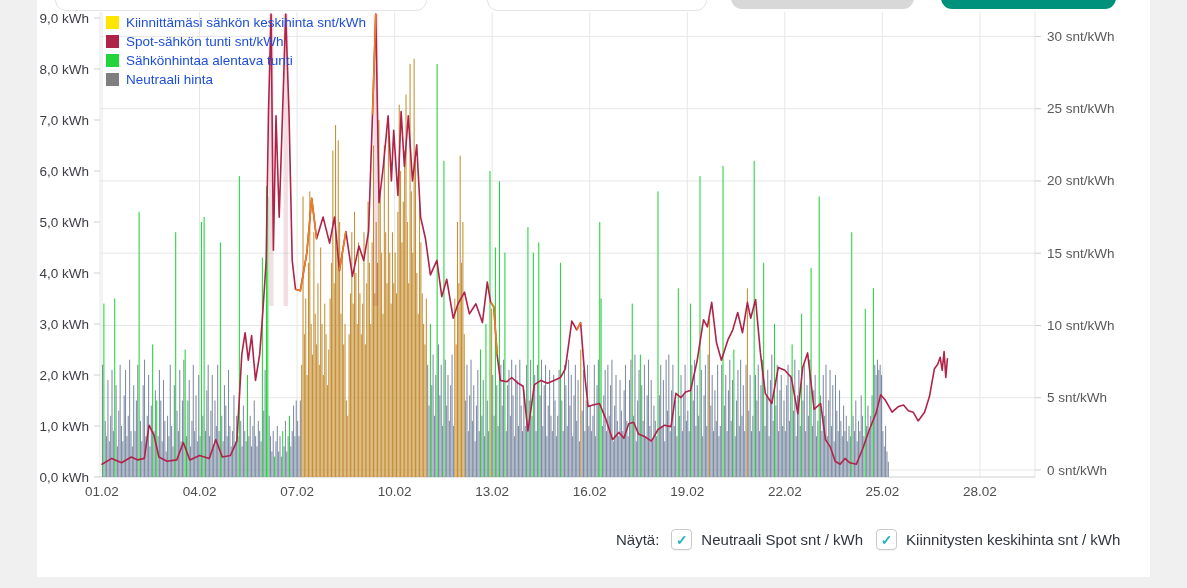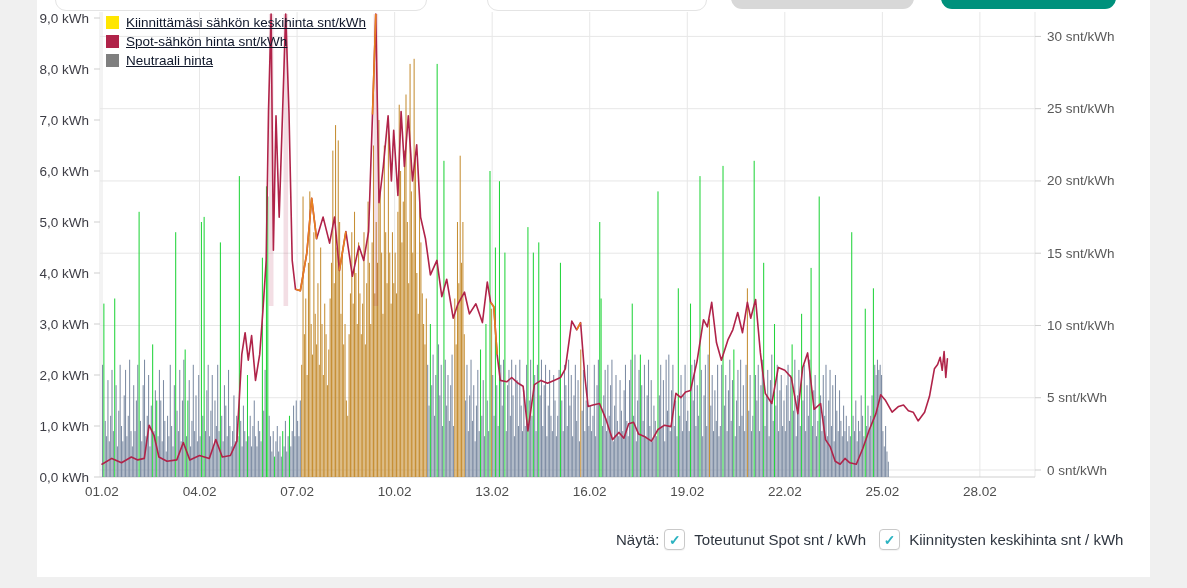--- a/index.html
+++ b/index.html
@@ -8,28 +8,28 @@
     background:#f0f0f0;
     font-family:"Liberation Sans", sans-serif;
   }
   .card{
     position:absolute;left:37px;top:0;width:1113px;height:577px;
     background:#ffffff;overflow:hidden;
   }
   .pill{position:absolute;top:-13px;height:22px;border-radius:11px;}
   .pill.outline{background:#ffffff;border:1px solid #e4e4e4;}
   .legend{position:absolute;left:69px;top:13px;z-index:5;}
-  .legend-item{display:flex;align-items:center;height:19px;font-size:13.5px;color:#0f172a;text-decoration:underline;}
+  .legend-item{display:flex;align-items:center;height:19px;font-size:13.5px;color:#1d4ed8;}
   .legend-swatch{width:13px;height:13px;margin-right:7px;flex:0 0 13px;}
   #chart{position:absolute;left:-37px;top:0;width:1187px;height:510px;}
   .footer-row{
     position:absolute;left:579px;top:529px;display:flex;align-items:center;
     font-size:15px;color:#2f3640;z-index:6;
   }
-  .footer-row .show-label{margin-right:5px;}
+  .footer-row .show-label{margin-right:12px;}
   .toggle{display:flex;align-items:center;margin-right:13px;cursor:pointer;}
   .cb{
     width:19px;height:19px;border:1px solid #c9c9c9;border-radius:4px;background:#fff;
     display:flex;align-items:center;justify-content:center;
     font-size:14px;font-weight:bold;color:#2bb3c1;margin-right:9px;
     box-shadow:0 1px 1px rgba(0,0,0,0.05);
   }
   .toggle-label{white-space:nowrap;}
 </style>
 </head>
@@ -41,21 +41,25 @@
   <div class="pill" id="pill-gray" style="left: 694px; width: 183px; background: rgb(216, 216, 216);"></div>
   <div class="pill" id="pill-teal" style="left: 904px; width: 175px; background: rgb(0, 145, 124);"></div>
 
   <div class="legend" id="legend">
       <div class="legend-item">
         <span class="legend-swatch" style="background: rgb(255, 230, 0);"></span>
         <span>Kiinnittämäsi sähkön keskihinta snt/kWh</span>
       </div>
       <div class="legend-item">
         <span class="legend-swatch" style="background: rgb(176, 35, 73);"></span>
-        <span>Spot-sähkön hinta snt/kWh</span>
+        <span>Spot-sähkön tunti snt/kWh</span>
+      </div>
+      <div class="legend-item">
+        <span class="legend-swatch" style="background: rgb(35, 212, 60);"></span>
+        <span>Sähkönhintaa alentava tunti</span>
       </div>
       <div class="legend-item">
         <span class="legend-swatch" style="background: rgb(127, 127, 127);"></span>
         <span>Neutraali hinta</span>
       </div>
     </div>
 
   <svg id="chart" xmlns="http://www.w3.org/2000/svg" viewBox="0 0 1187 510">
       <line x1="102" x2="102" y1="12" y2="477" stroke="#e7e7e7" stroke-width="1"></line>
       <line x1="199.54500000000002" x2="199.54500000000002" y1="12" y2="477" stroke="#e7e7e7" stroke-width="1"></line>
@@ -710,20 +714,20 @@
       <text x="687.27" y="496" text-anchor="middle" fill="#4d4d4d" font-size="13.5" font-family="Liberation Sans, sans-serif">19.02</text>
       <text x="784.815" y="496" text-anchor="middle" fill="#4d4d4d" font-size="13.5" font-family="Liberation Sans, sans-serif">22.02</text>
       <text x="882.36" y="496" text-anchor="middle" fill="#4d4d4d" font-size="13.5" font-family="Liberation Sans, sans-serif">25.02</text>
       <text x="979.905" y="496" text-anchor="middle" fill="#4d4d4d" font-size="13.5" font-family="Liberation Sans, sans-serif">28.02</text>
     </svg>
 
   <div class="footer-row">
     <span class="show-label">Näytä:</span>
     <div class="toggle">
       <span class="cb">✓</span>
-      <span class="toggle-label">Toteutunut Spot snt / kWh</span>
+      <span class="toggle-label">Neutraali Spot snt / kWh</span>
     </div>
     <div class="toggle">
       <span class="cb">✓</span>
       <span class="toggle-label">Kiinnitysten keskihinta snt / kWh</span>
     </div>
   </div>
 </div>
 
 </body></html>

